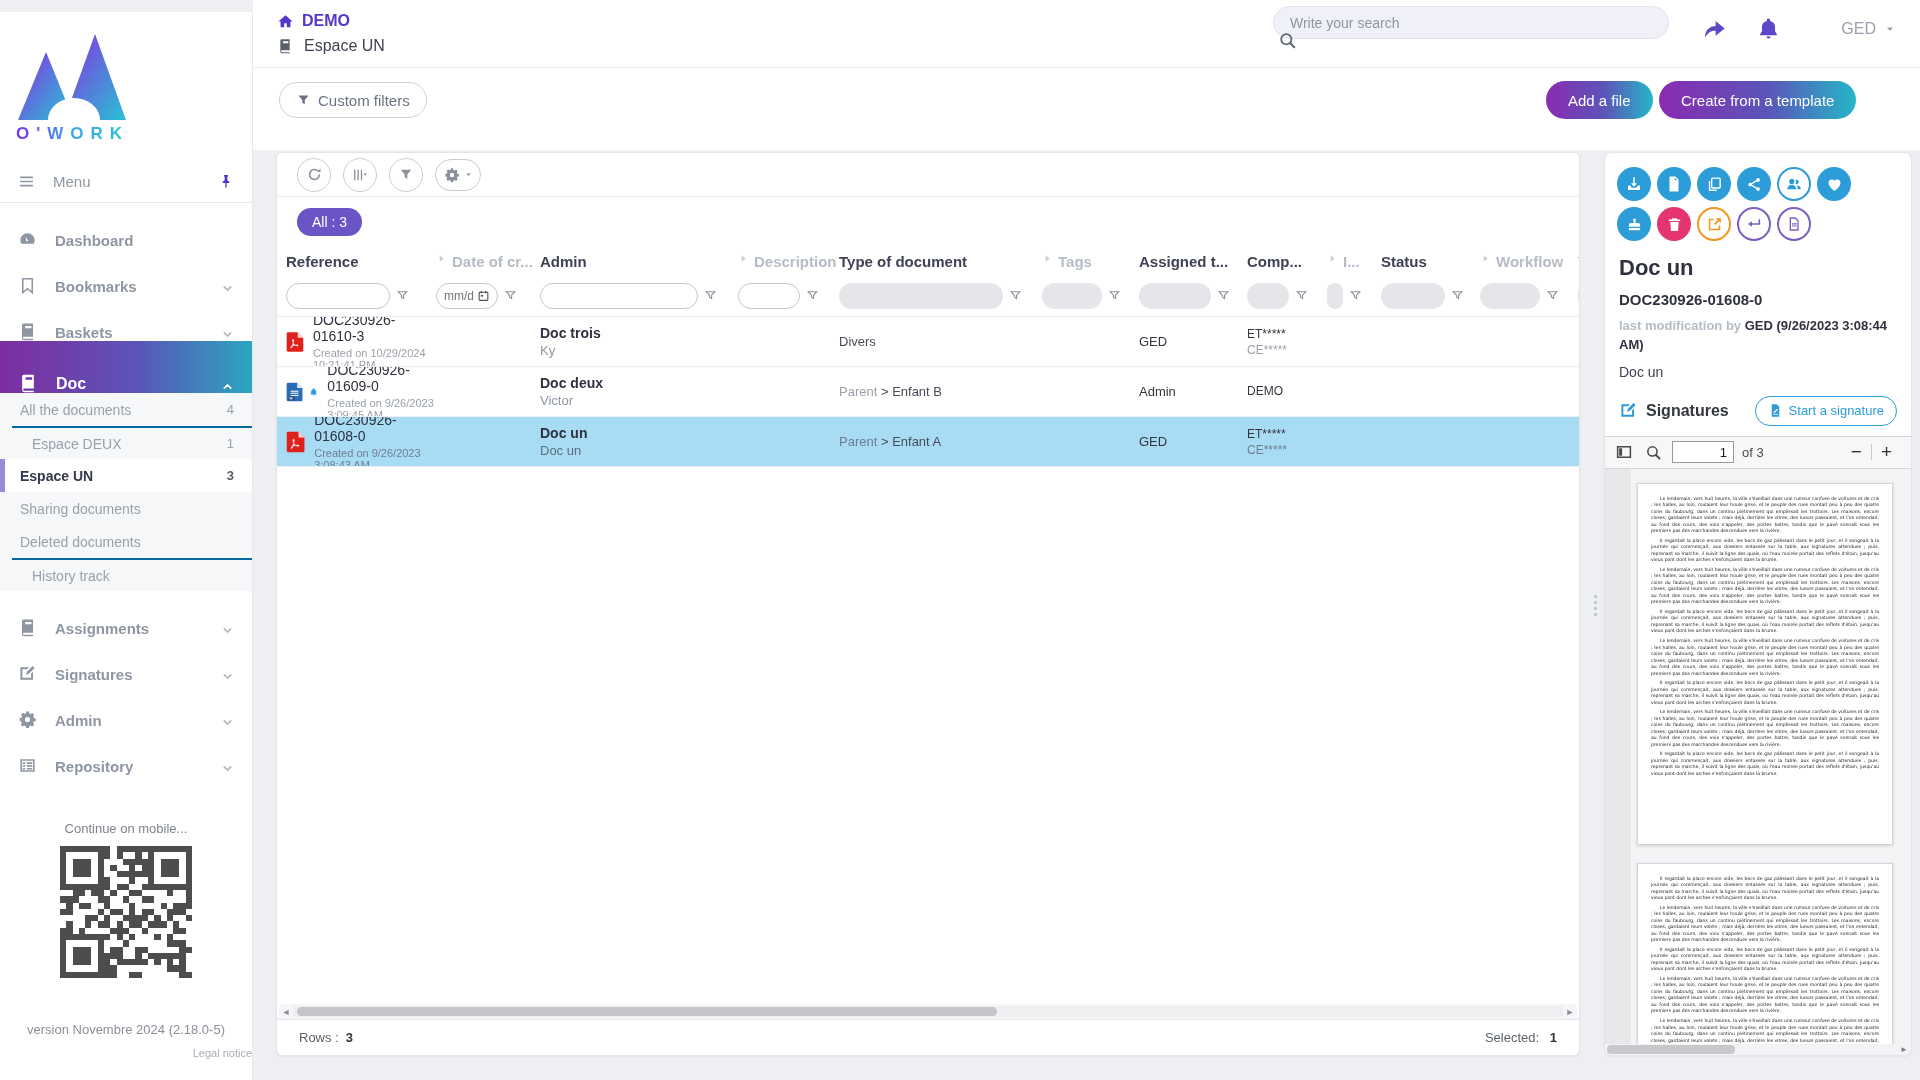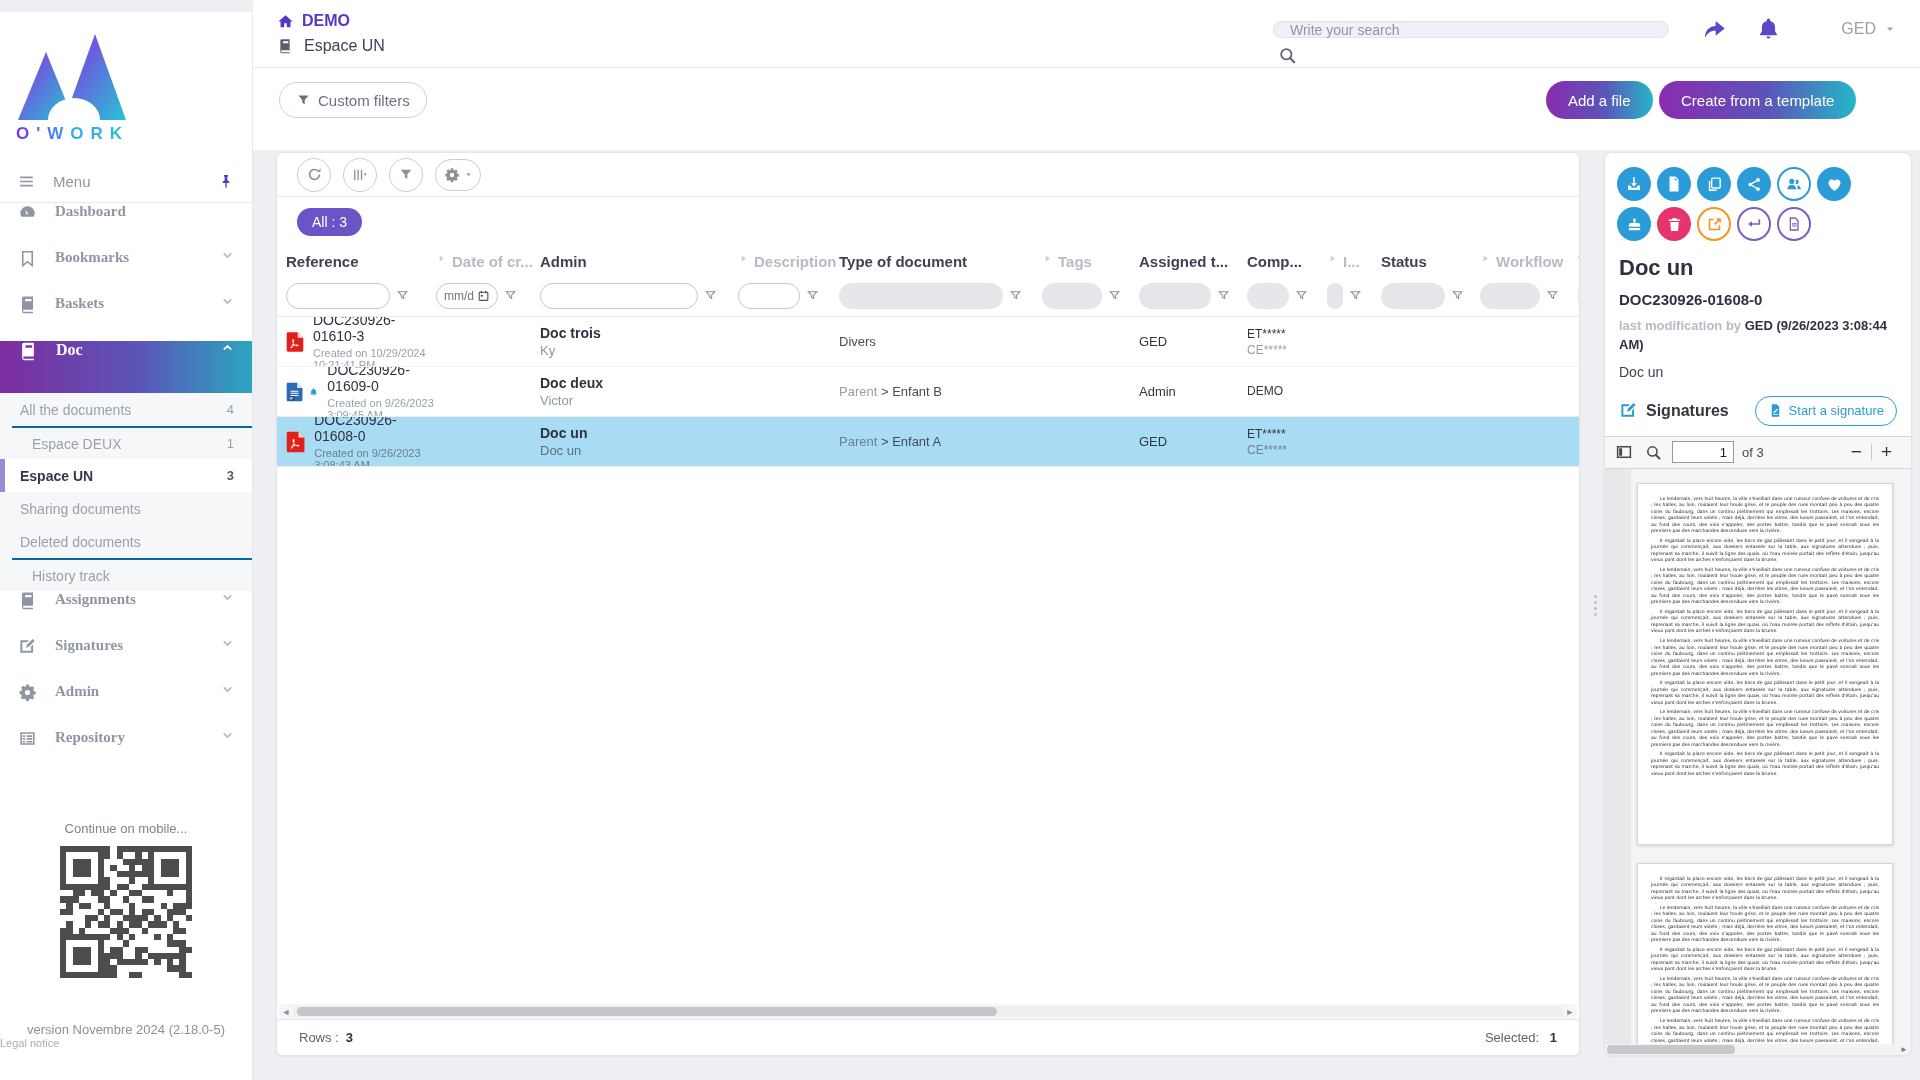--- a/index.html
+++ b/index.html
@@ -12,47 +12,47 @@
   #sidebar { position:absolute; left:0; top:12px; width:253px; height:1080px; background:#fff;
     border-right:1px solid #e7e9ee; z-index:5; }
   .logo-wrap { height:148px; position:relative; }
   .logo-svg { position:absolute; left:18px; top:12px; }
   .logo-text { position:absolute; left:16px; top:112px; font-weight:bold; font-size:17px; letter-spacing:7px;
     background:linear-gradient(90deg,#7b2ff7,#3aa7e8,#27c3d4); -webkit-background-clip:text; background-clip:text;
     -webkit-text-fill-color:transparent; color:#6a35d9; }
   .menu-row { height:42px; display:flex; align-items:center; padding:0 18px; color:#8f96a3; }
   .menu-row .lbl { font-size:15px; margin-left:18px; flex:1; }
   .side-divider { border-top:1px solid #e7e9ee; }
-  .nav-item { height:46px; display:flex; align-items:flex-start; padding:0 18px; color:#8f96a3; cursor:pointer;font-family:Liberation Serif, serif; }
+  .nav-item { height:46px; display:flex; align-items:flex-end; padding:0 18px; color:#8f96a3; cursor:pointer; }
   .nav-item .lbl { font-size:15px; font-weight:600; margin-left:18px; flex:1; }
   .nav-item .chev { color:#b2b8c2; }
   .nav-item.active { background:linear-gradient(90deg,#7d2d9f 0%,#5b55b8 55%,#2aa6bf 100%); color:#fff; }
   .nav-item.active .lbl,.nav-item.active .chev { color:#fff; }
   .sub-list { background:#f6f7f9; }
   .sub-item { height:33px; display:flex; align-items:center; padding:0 18px 0 20px; color:#9aa1ad; font-size:14px; cursor:pointer; }
   .sub-item .cnt { margin-left:auto; font-size:13px; color:#9aa1ad; }
   .sub-item.sep { border-top:2px solid #0369a1;margin-left:12px; }
   .sub-item.active { background:#fff; color:#34384a; font-weight:bold; border-left:5px solid #988cd6; padding-left:15px; }
   .sub-item.active .cnt { color:#565b66; font-weight:bold; }
   .mobile-hint { margin-top:46px; text-align:center; font-size:13px; color:#7d828c; }
   #qr { width:132px; height:132px; margin:10px auto 0; display:grid; grid-template-columns:repeat(21,1fr); grid-template-rows:repeat(21,1fr); }
   #qr span { background:transparent; }
   #qr span.on { background:#4d4d4d; }
   .version { margin-top:44px; text-align:center; font-size:13px; color:#8a8f99; }
-  .legal { text-align:left; font-size:11px; color:#a7acb5; }
+  .legal { margin-top:10px; text-align:right; font-size:11px; color:#a7acb5; }
 
   
   #header { position:absolute; left:253px; top:0; right:0; height:150px; background:#fff; }
   .crumb-home { position:absolute; left:24px; top:12px; display:flex; align-items:center; gap:8px;
     color:#5538c9; font-weight:bold; font-size:16px; }
   .crumb-page { position:absolute; left:24px; top:37px; display:flex; align-items:center; gap:11px;
     color:#3f4254; font-size:16px; }
   .crumb-page .ico { color:#5a5f6b; }
   .hdr-divider { position:absolute; left:0; right:0; top:67px; border-top:1px solid #e7e9ee; }
-  .search-pill { position:absolute; left:1020px; top:21px; width:396px; height:17px; background:#f0f1f8;
+  .search-pill { position:absolute; left:1020px; top:6px; width:396px; height:33px; background:#f0f1f8;
     border:1px solid #dfe1ec; border-radius:17px; display:flex; align-items:center; padding:0 12px 0 46px; }
   .search-pill input { border:none; outline:none; background:transparent; flex:1; font-size:14px; color:#3f4254;
     font-family:"Liberation Sans",sans-serif; }
   .search-pill input::placeholder { color:#8f96a3; }
   .search-pill .mag { color:#5e6470; }
   .hdr-ico { position:absolute; top:16px; color:#5b48c8; cursor:pointer; }
   .user-box { position:absolute; right:24px; top:20px; display:flex; align-items:center; gap:8px; color:#9aa0ab;
     font-size:16px; cursor:pointer; }
   .btn-pill-outline { position:absolute; left:26px; top:82px; height:36px; border:1px solid #ccd1d9; border-radius:18px;
     background:#fff; display:flex; align-items:center; gap:7px; padding:0 16px; color:#6a7280; font-size:15px; cursor:pointer; }

